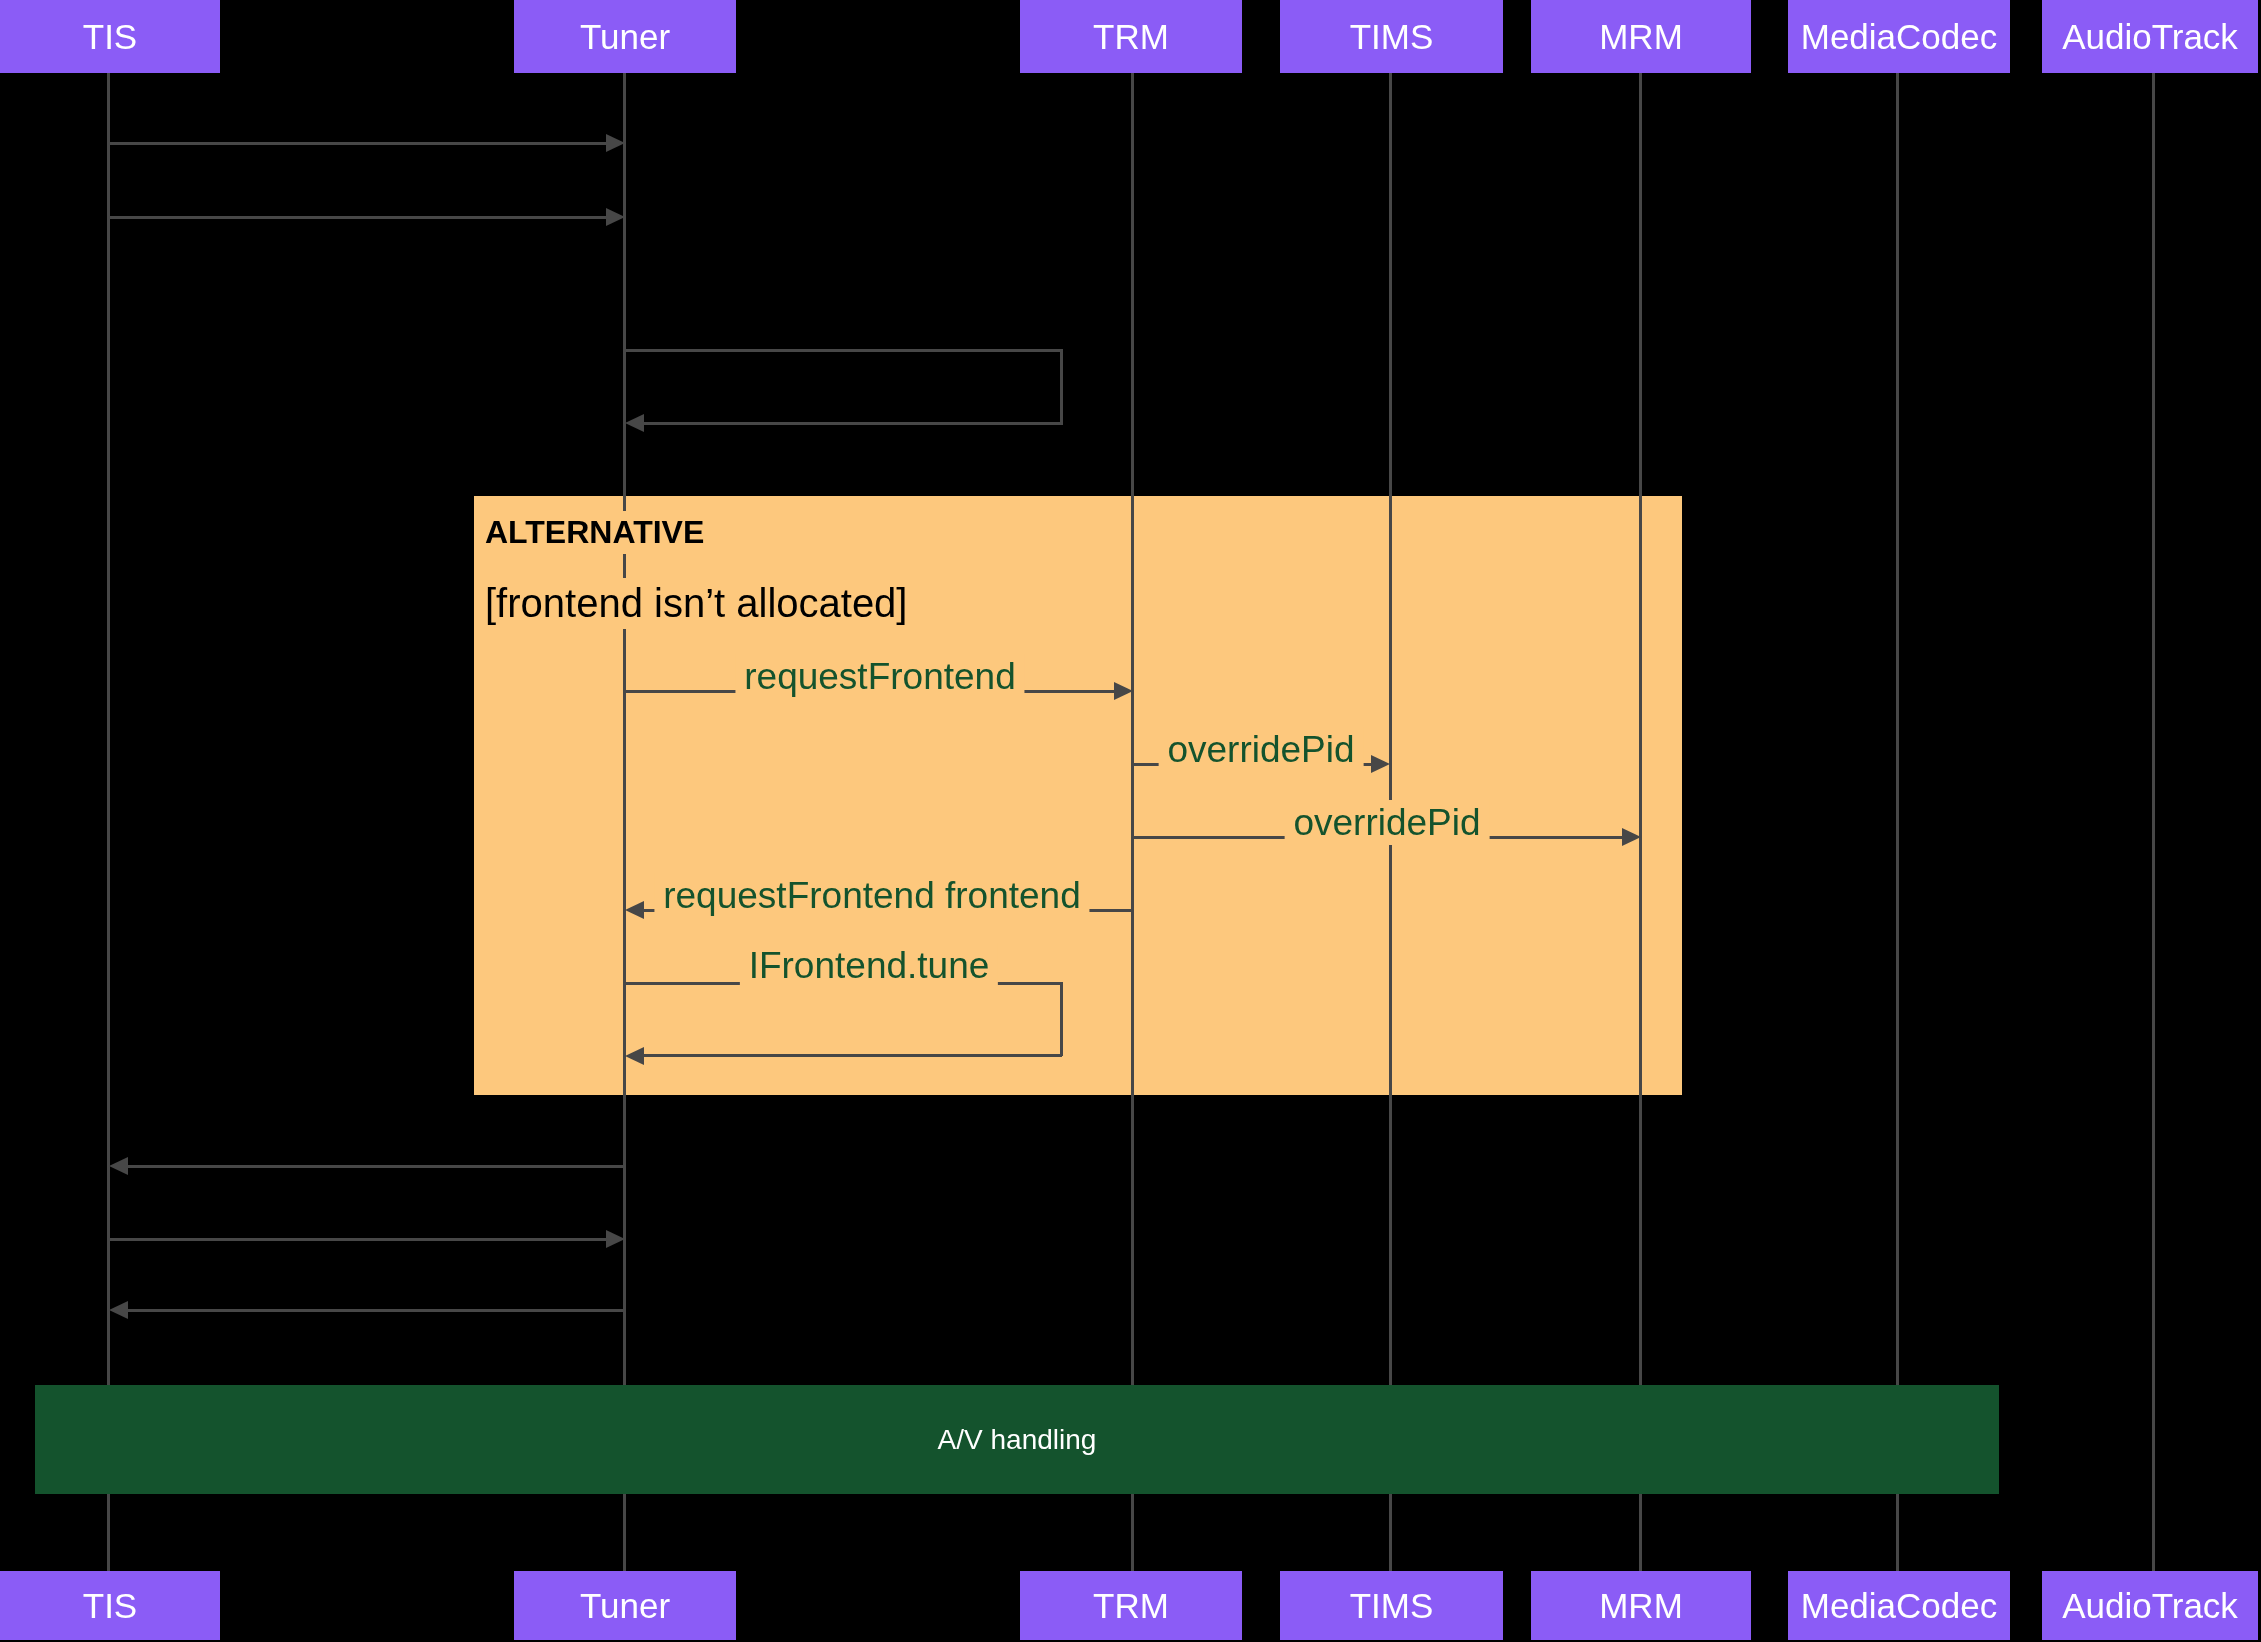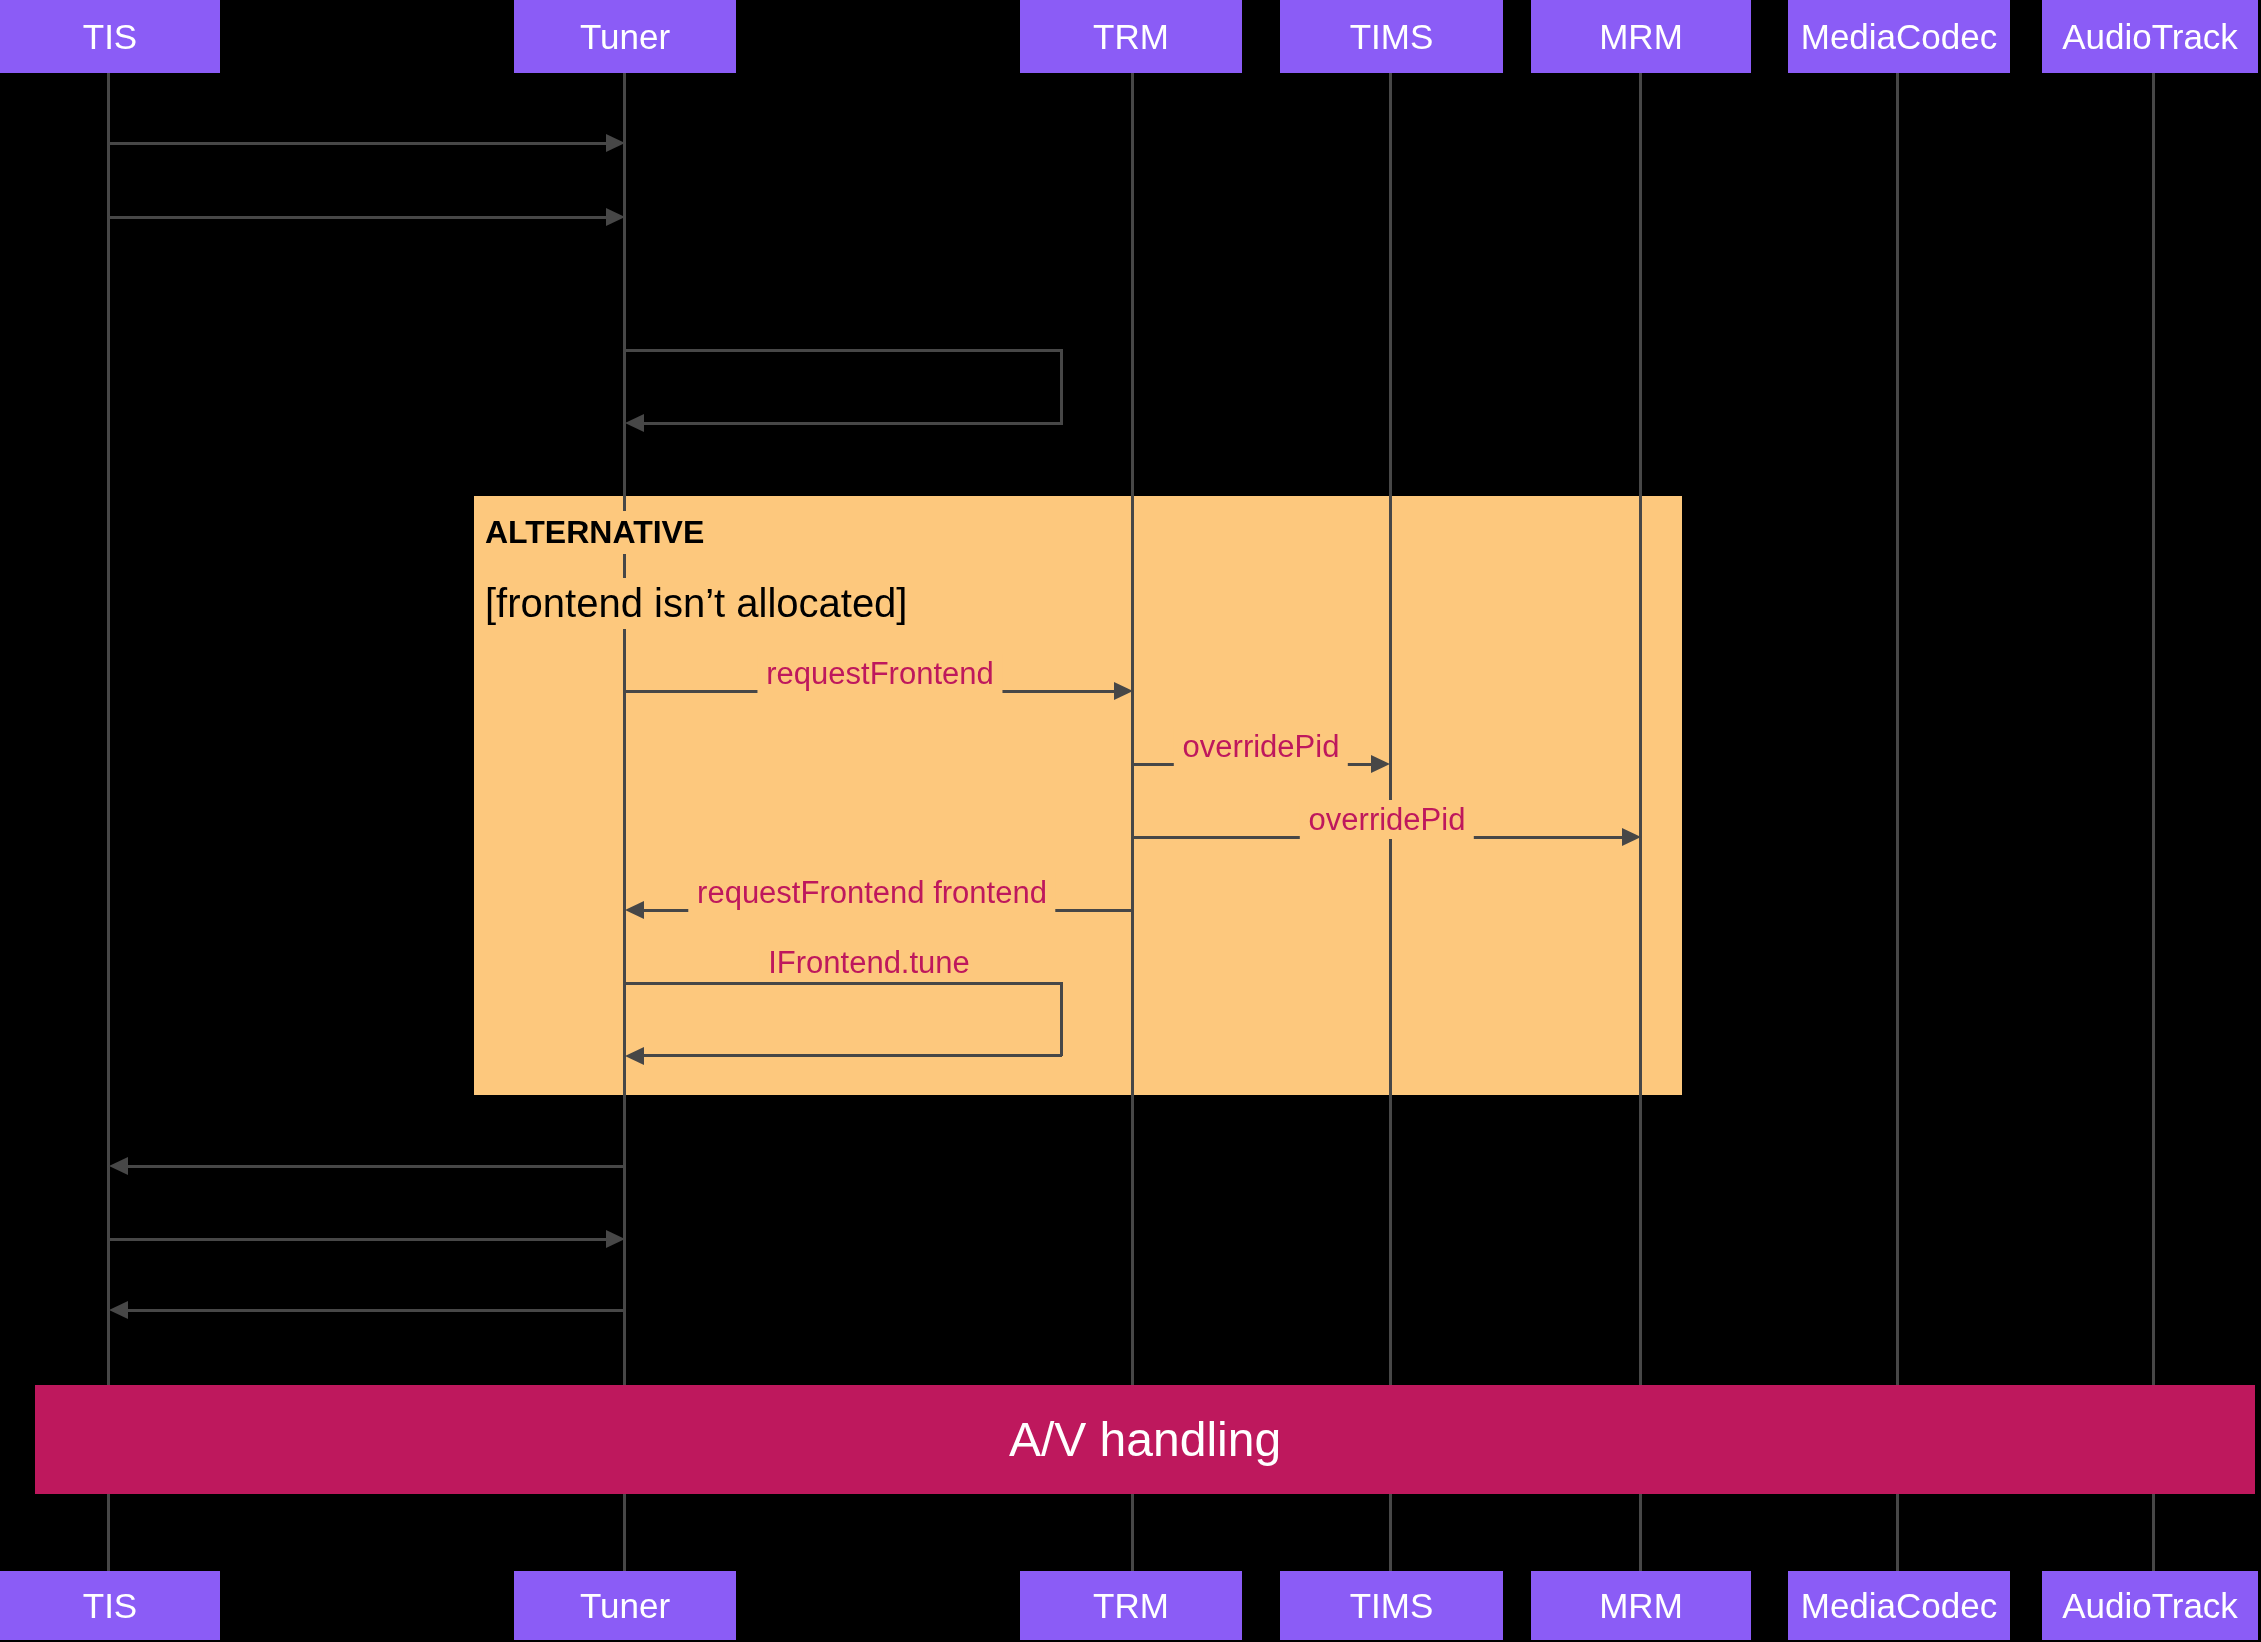--- a/index.html
+++ b/index.html
@@ -91,38 +91,38 @@
     font-size: 40px;
     color: #000000;
     background: #fdc87d;
     padding: 2.9px 7.3px 2.9px 0;
     white-space: nowrap;
     z-index: 4;
   }
   .msg-label {
     position: absolute;
     transform: translateX(-50%);
-    font-size: 31px;
-    color: #be185d;
+    font-size: 37px;
+    color: #14532d;
     background: #fdc87d;
     padding: 1.5px 8.8px;
     white-space: nowrap;
     z-index: 4;
   }
   
   .av-bar {
     position: absolute;
     left: 35px; top: 1385px;
-    width: 2220px; height: 109px;
-    background: #be185d;
+    width: 1964px; height: 109px;
+    background: #14532d;
     color: #ffffff;
     display: flex;
     align-items: center;
     justify-content: center;
-    font-size: 48px;
+    font-size: 28px;
     z-index: 5;
   }
 </style>
 </head>
 <body>
 
 <div id="stage">
 
   <div class="pbox" style="left:0;   width:220px;">TIS</div>
   <div class="pbox" style="left:514px;width:222px;">Tuner</div>

